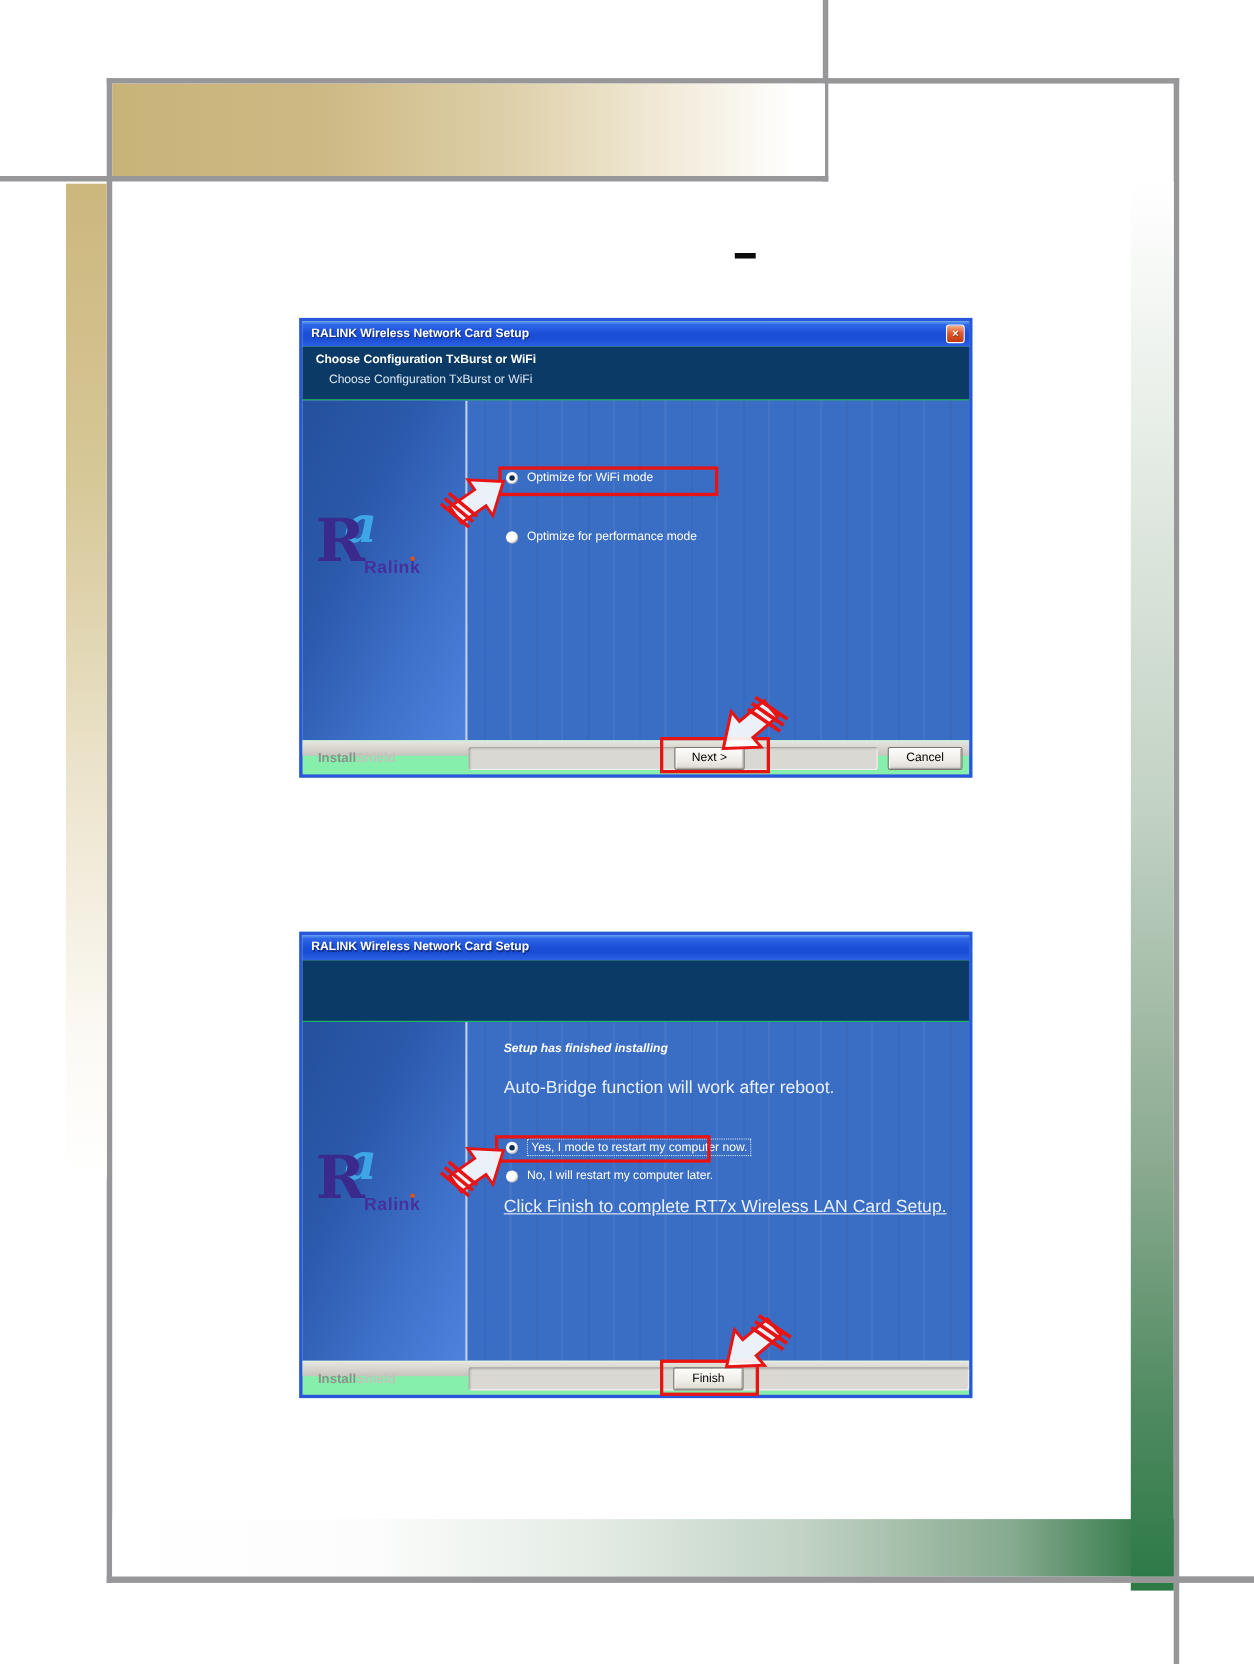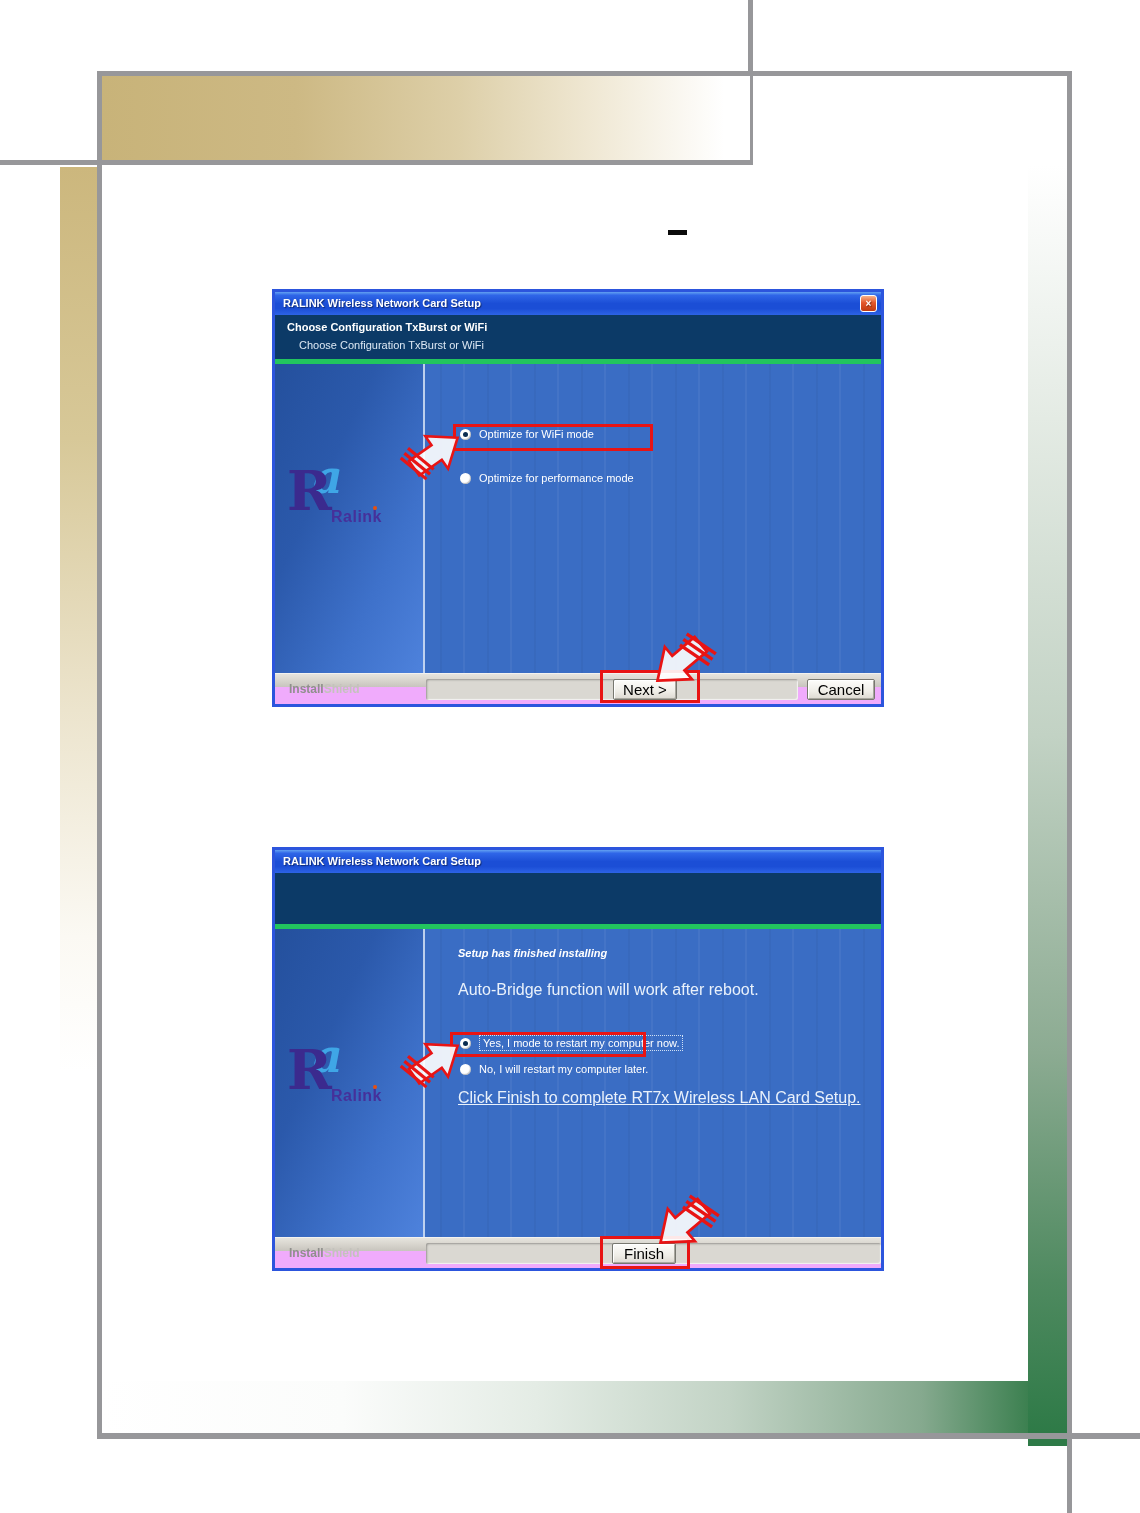--- a/index.html
+++ b/index.html
@@ -8,29 +8,29 @@
   .abs{position:absolute;}
   
   .gray{background:#97979a;}
   .gold-bar{background:linear-gradient(90deg,#c8b379 0%,#cdb984 30%,#ddcfa8 55%,#efe7d2 75%,#ffffff 96%);}
   .gold-strip{background:linear-gradient(180deg,#ccb77d 0%,#d7c898 30%,#ece4cd 60%,#fbf9f3 85%,#ffffff 100%);}
   .green-strip{background:linear-gradient(180deg,#ffffff 0%,#e4ebe4 20%,#c2d2c4 45%,#8cab92 70%,#4f8a60 88%,#2e7a47 100%);}
   .green-bar{background:linear-gradient(90deg,#ffffff 0%,#fbfcfb 25%,#e4ece5 45%,#c2d3c5 65%,#85a98e 85%,#3c8050 96%,#2e7a47 100%);}
   .green-tab{background:#2e7a47;}
   .dash{background:#0b0b0b;}
   
-  .dialog{position:absolute;width:612px;border:3px solid #2c55dd;background:#f0abfc;box-sizing:border-box;}
+  .dialog{position:absolute;width:612px;border:3px solid #2c55dd;background:#86efac;box-sizing:border-box;}
   .titlebar{position:relative;height:23px;
      background:linear-gradient(180deg,#62a1f2 0%,#2f66e8 14%,#1b4ed6 50%,#1b4ed6 72%,#2d63e6 100%);
      color:#fff;font-size:11px;font-weight:bold;line-height:23px;padding-left:8px;
      text-shadow:1px 1px 1px rgba(0,0,0,.45);box-sizing:border-box;}
   .closebtn{position:absolute;right:4px;top:3px;width:17px;height:17px;border:1px solid #fff;border-radius:3px;
      background:linear-gradient(180deg,#f7b289 0%,#e4572b 45%,#c03a10 100%);
      color:#fff;font-size:10px;font-weight:bold;text-align:center;line-height:15px;box-sizing:border-box;}
-  .hdr{position:relative;background:#0c3a67;border-bottom:5px solid #22c55e;color:#fff;box-sizing:border-box;}
+  .hdr{position:relative;background:#0c3a67;border-bottom:1px solid #22c55e;color:#fff;box-sizing:border-box;}
   .hdr .t1{position:absolute;left:12px;top:6px;font-size:11px;font-weight:bold;}
   .hdr .t2{position:absolute;left:24px;top:24px;font-size:11px;color:#dce8f4;}
   .body{position:relative;background:#3a6dc4;overflow:hidden;
      background-image:repeating-linear-gradient(90deg,rgba(255,255,255,.05) 0 2px,rgba(255,255,255,0) 2px 24px,rgba(0,0,0,.035) 24px 26px,rgba(0,0,0,0) 26px 47px);}
   .panel{position:absolute;left:0;top:0;bottom:0;width:148px;
      background:linear-gradient(115deg,#24509d 0%,#2b59ab 35%,#3e71ca 70%,#4e82dc 100%);
      border-right:2px solid rgba(215,229,250,.85);}
   
   .logo{position:absolute;left:12px;width:132px;height:80px;}
   .logo .la{position:absolute;left:26px;top:-12px;font-family:"DejaVu Serif",serif;font-style:italic;
@@ -48,21 +48,21 @@
   .note-text{position:absolute;color:#e9f1fb;font-size:16px;}
   .bold-text{position:absolute;color:#fff;font-size:11px;font-weight:bold;}
   
   .footer{position:relative;height:14px;background:linear-gradient(180deg,#e6e4de 0%,#d6d3cc 55%,#c7c4bd 100%);
      border-top:1px solid #f3f2ef;box-sizing:border-box;padding-left:20px;}
   .brand{position:absolute;left:14px;top:8px;font-size:12px;font-weight:bold;color:#8f8f8c;}
   .brand .sh{color:#c4c2bc;}
   .strip{position:absolute;top:5px;height:21px;background:#dad8d2;border-radius:2px;
      box-shadow:inset 1px 1px 2px rgba(0,0,0,.3), inset -1px -1px 1px rgba(255,255,255,.8);}
   .xpbtn{position:absolute;top:5px;height:21px;background:linear-gradient(180deg,#fdfdfb 0%,#efede7 60%,#dcd9d1 100%);
-     border:1px solid #77776f;border-radius:2px;font-size:15px;color:#000;text-align:center;line-height:19px;
+     border:1px solid #77776f;border-radius:2px;font-size:11px;color:#000;text-align:center;line-height:19px;
      box-shadow:inset 1px 1px 0 #fff, inset -1px -1px 0 #a9a79f;box-sizing:border-box;}
   
   .redrect{position:absolute;border:3px solid #e81414;box-sizing:border-box;z-index:6;}
   .arrow{position:absolute;z-index:7;}
   .arrow svg{display:block;width:100%;height:100%;overflow:visible;}
 </style>
 </head>
 <body>
 
 <div id="page">
@@ -97,21 +97,21 @@
           <span class="la">a</span>
           <span class="lr">R</span>
           <span class="lw">Ralink</span>
           <span class="idot"></span>
         </div>
       </div>
       <div class="radio-row" style="left:185px;top:64px;">
         <span class="rdot sel"></span>
         <span>Optimize for WiFi mode</span>
       </div>
-      <div class="radio-row" style="left:185px;top:108px;align-items:flex-end;">
+      <div class="radio-row" style="left:185px;top:118px;align-items:flex-end;">
         <span class="rdot"></span>
         <span>Optimize for performance mode</span>
       </div>
     </div>
     <div class="footer">
       <div class="brand"><span>Install</span><span class="sh">Shield</span></div>
       <div class="strip" style="left:151px;width:372px;"></div>
       <div class="xpbtn" style="left:338px;width:64px;">Next &gt;</div>
       <div class="xpbtn" style="left:532px;width:68px;">Cancel</div>
     </div>

